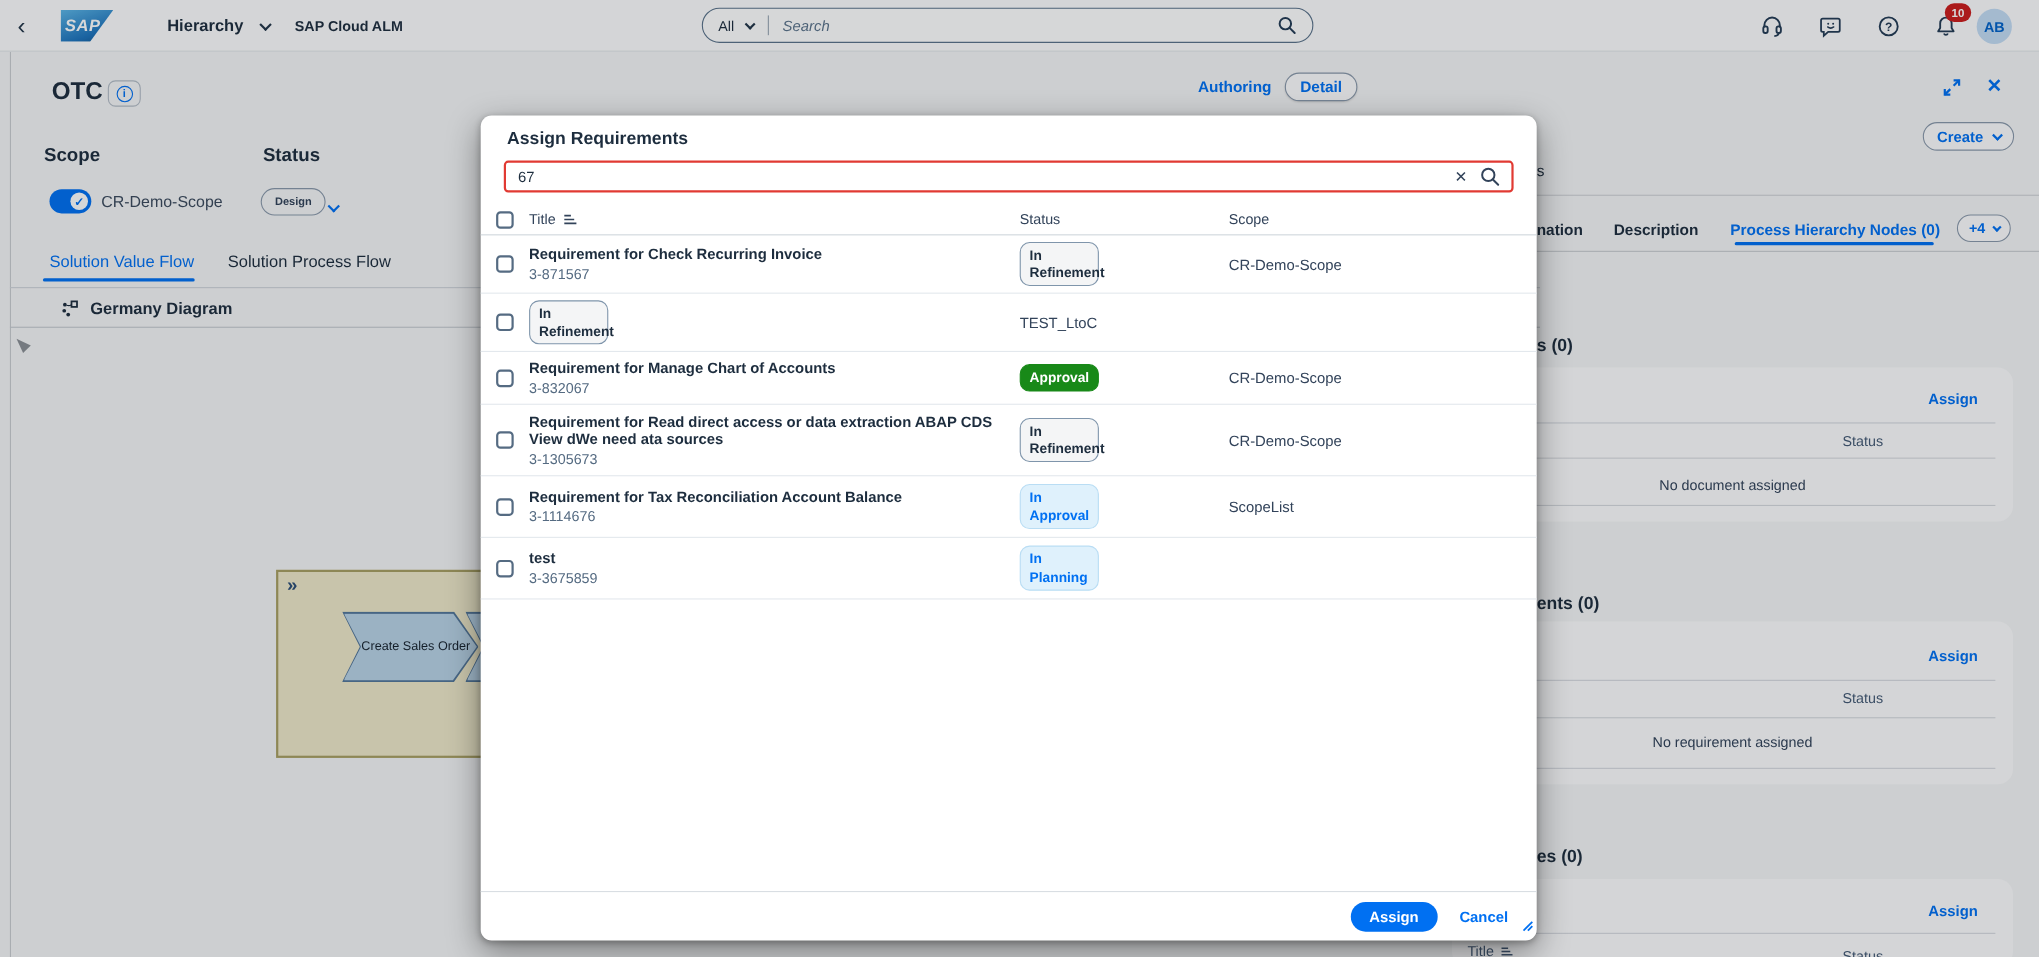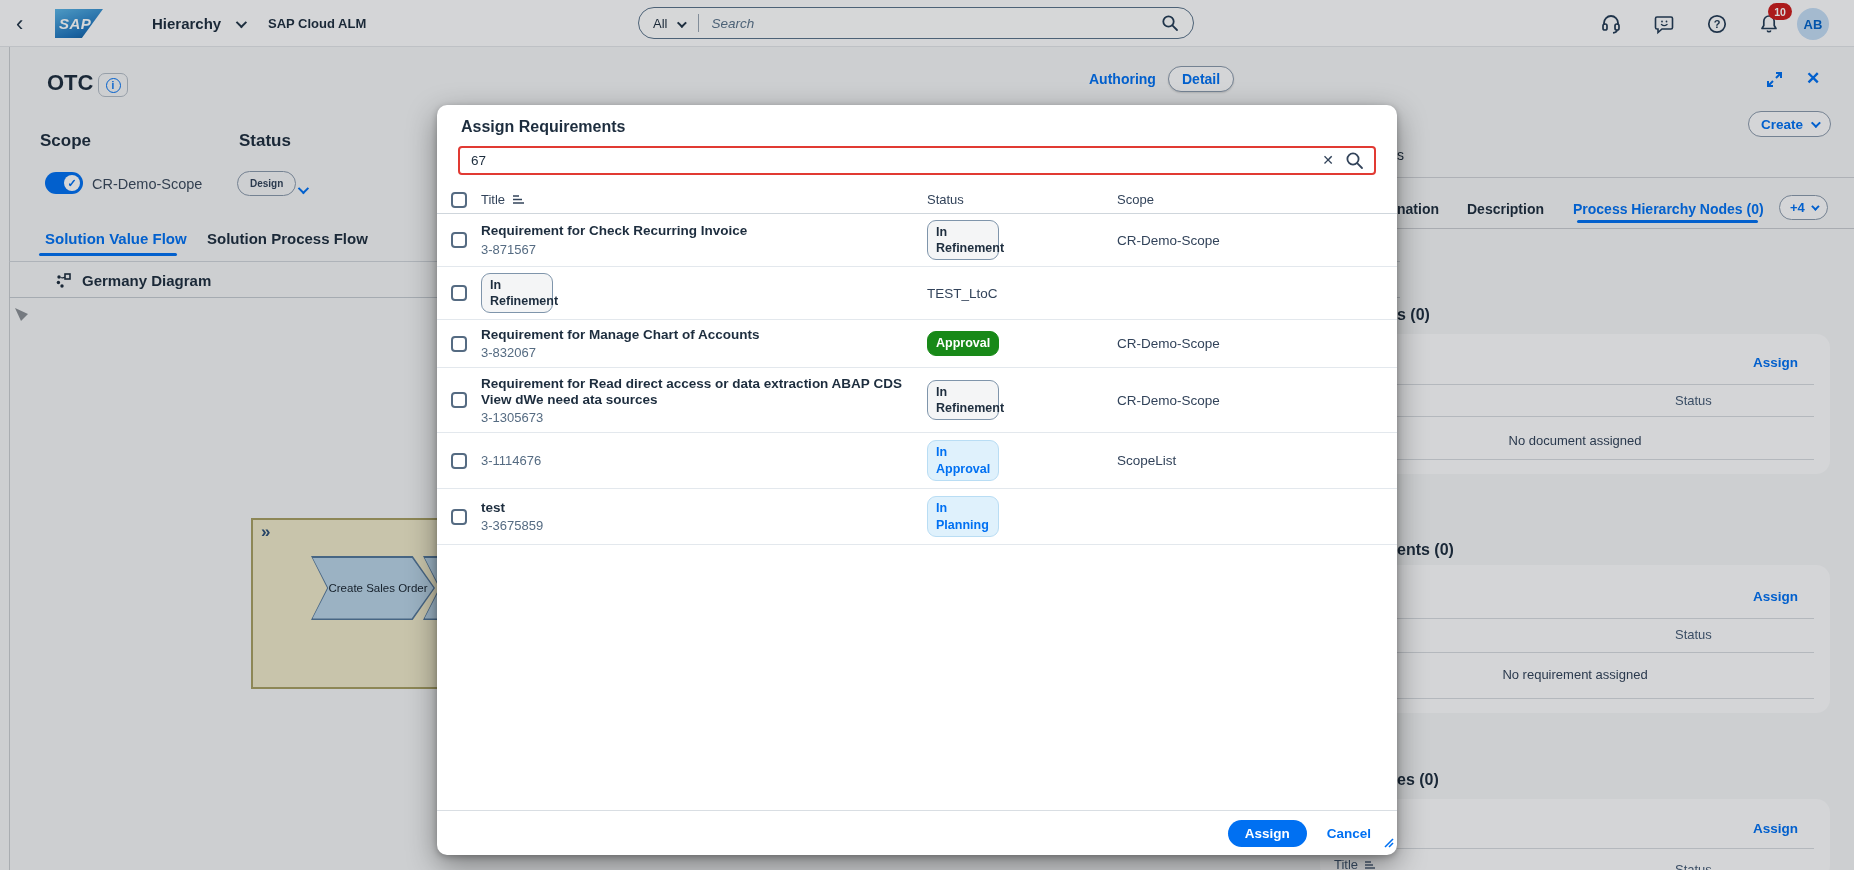--- a/index.html
+++ b/index.html
@@ -49,21 +49,21 @@
   .h-scope { position:absolute; left:40px; top:131px; font-size:17px; font-weight:700; }
   .h-status { position:absolute; left:239px; top:131px; font-size:17px; font-weight:700; }
   .toggle { position:absolute; left:45px; top:172px; width:38px; height:22px; background:#0070f2; border-radius:11px; }
   .toggle .knob { position:absolute; right:3px; top:3px; width:16px; height:16px; background:#fff; border-radius:50%;
                   color:#0070f2; font-size:11px; font-weight:700; display:flex; align-items:center; justify-content:center; }
   .scope-val { position:absolute; left:92px; top:176px; font-size:14.5px; color:#3b4a5d; }
   .design-btn { position:absolute; left:237px; top:171px; height:25px; padding:0 12px; border:1px solid #8a99ab;
                 border-radius:13px; background:transparent; font-size:10px; font-weight:600; color:#32435a;
                 display:flex; align-items:center; }
   .design-chev { position:absolute; left:298px; top:180px; }
-  .ltab { position:absolute; top:230px; font-size:15px; font-weight:700; }
+  .ltab { position:absolute; top:230px; font-size:15px; font-weight:400; }
   .ltab1 { left:45px; color:#0070f2; }
   .ltab2 { left:207px; color:#1d2d3e; }
   .ltab-under { position:absolute; left:39px; top:253px; width:138px; height:3px; background:#0070f2; border-radius:2px; }
   .ltab-line { position:absolute; left:9px; top:261px; width:1391px; height:1px; background:#cfd4da; }
   .diag-head { position:absolute; left:55px; top:272px; display:flex; align-items:center; gap:10px; }
   .diag-head .t { font-size:15px; font-weight:700; }
   .diag-line { position:absolute; left:9px; top:297px; width:1391px; height:1px; background:#c5cad0; }
   .corner-arrow { position:absolute; left:12px; top:305px; color:#8b9096; }
 
   .flow-box { position:absolute; left:251px; top:518px; width:312px; height:171px; background:#eee8c9;
@@ -375,20 +375,21 @@
         <div class="cell-title">
             <span class="t">Requirement for Read direct access or data extraction ABAP CDS View dWe need ata sources</span>
             <span class="id">3-1305673</span>
           </div>
         <div><span class="badge" data-status="neutral">In Refinement</span></div>
         <div class="cell-scope">CR-Demo-Scope</div>
       </div>
       <div class="mrow">
         <div class="cbx"></div>
         <div class="cell-title">
+            <span class="t">Requirement for Tax Reconciliation Account Balance</span>
             <span class="id">3-1114676</span>
           </div>
         <div><span class="badge" data-status="info">In Approval</span></div>
         <div class="cell-scope">ScopeList</div>
       </div>
       <div class="mrow">
         <div class="cbx"></div>
         <div class="cell-title">
             <span class="t">test</span>
             <span class="id">3-3675859</span>

